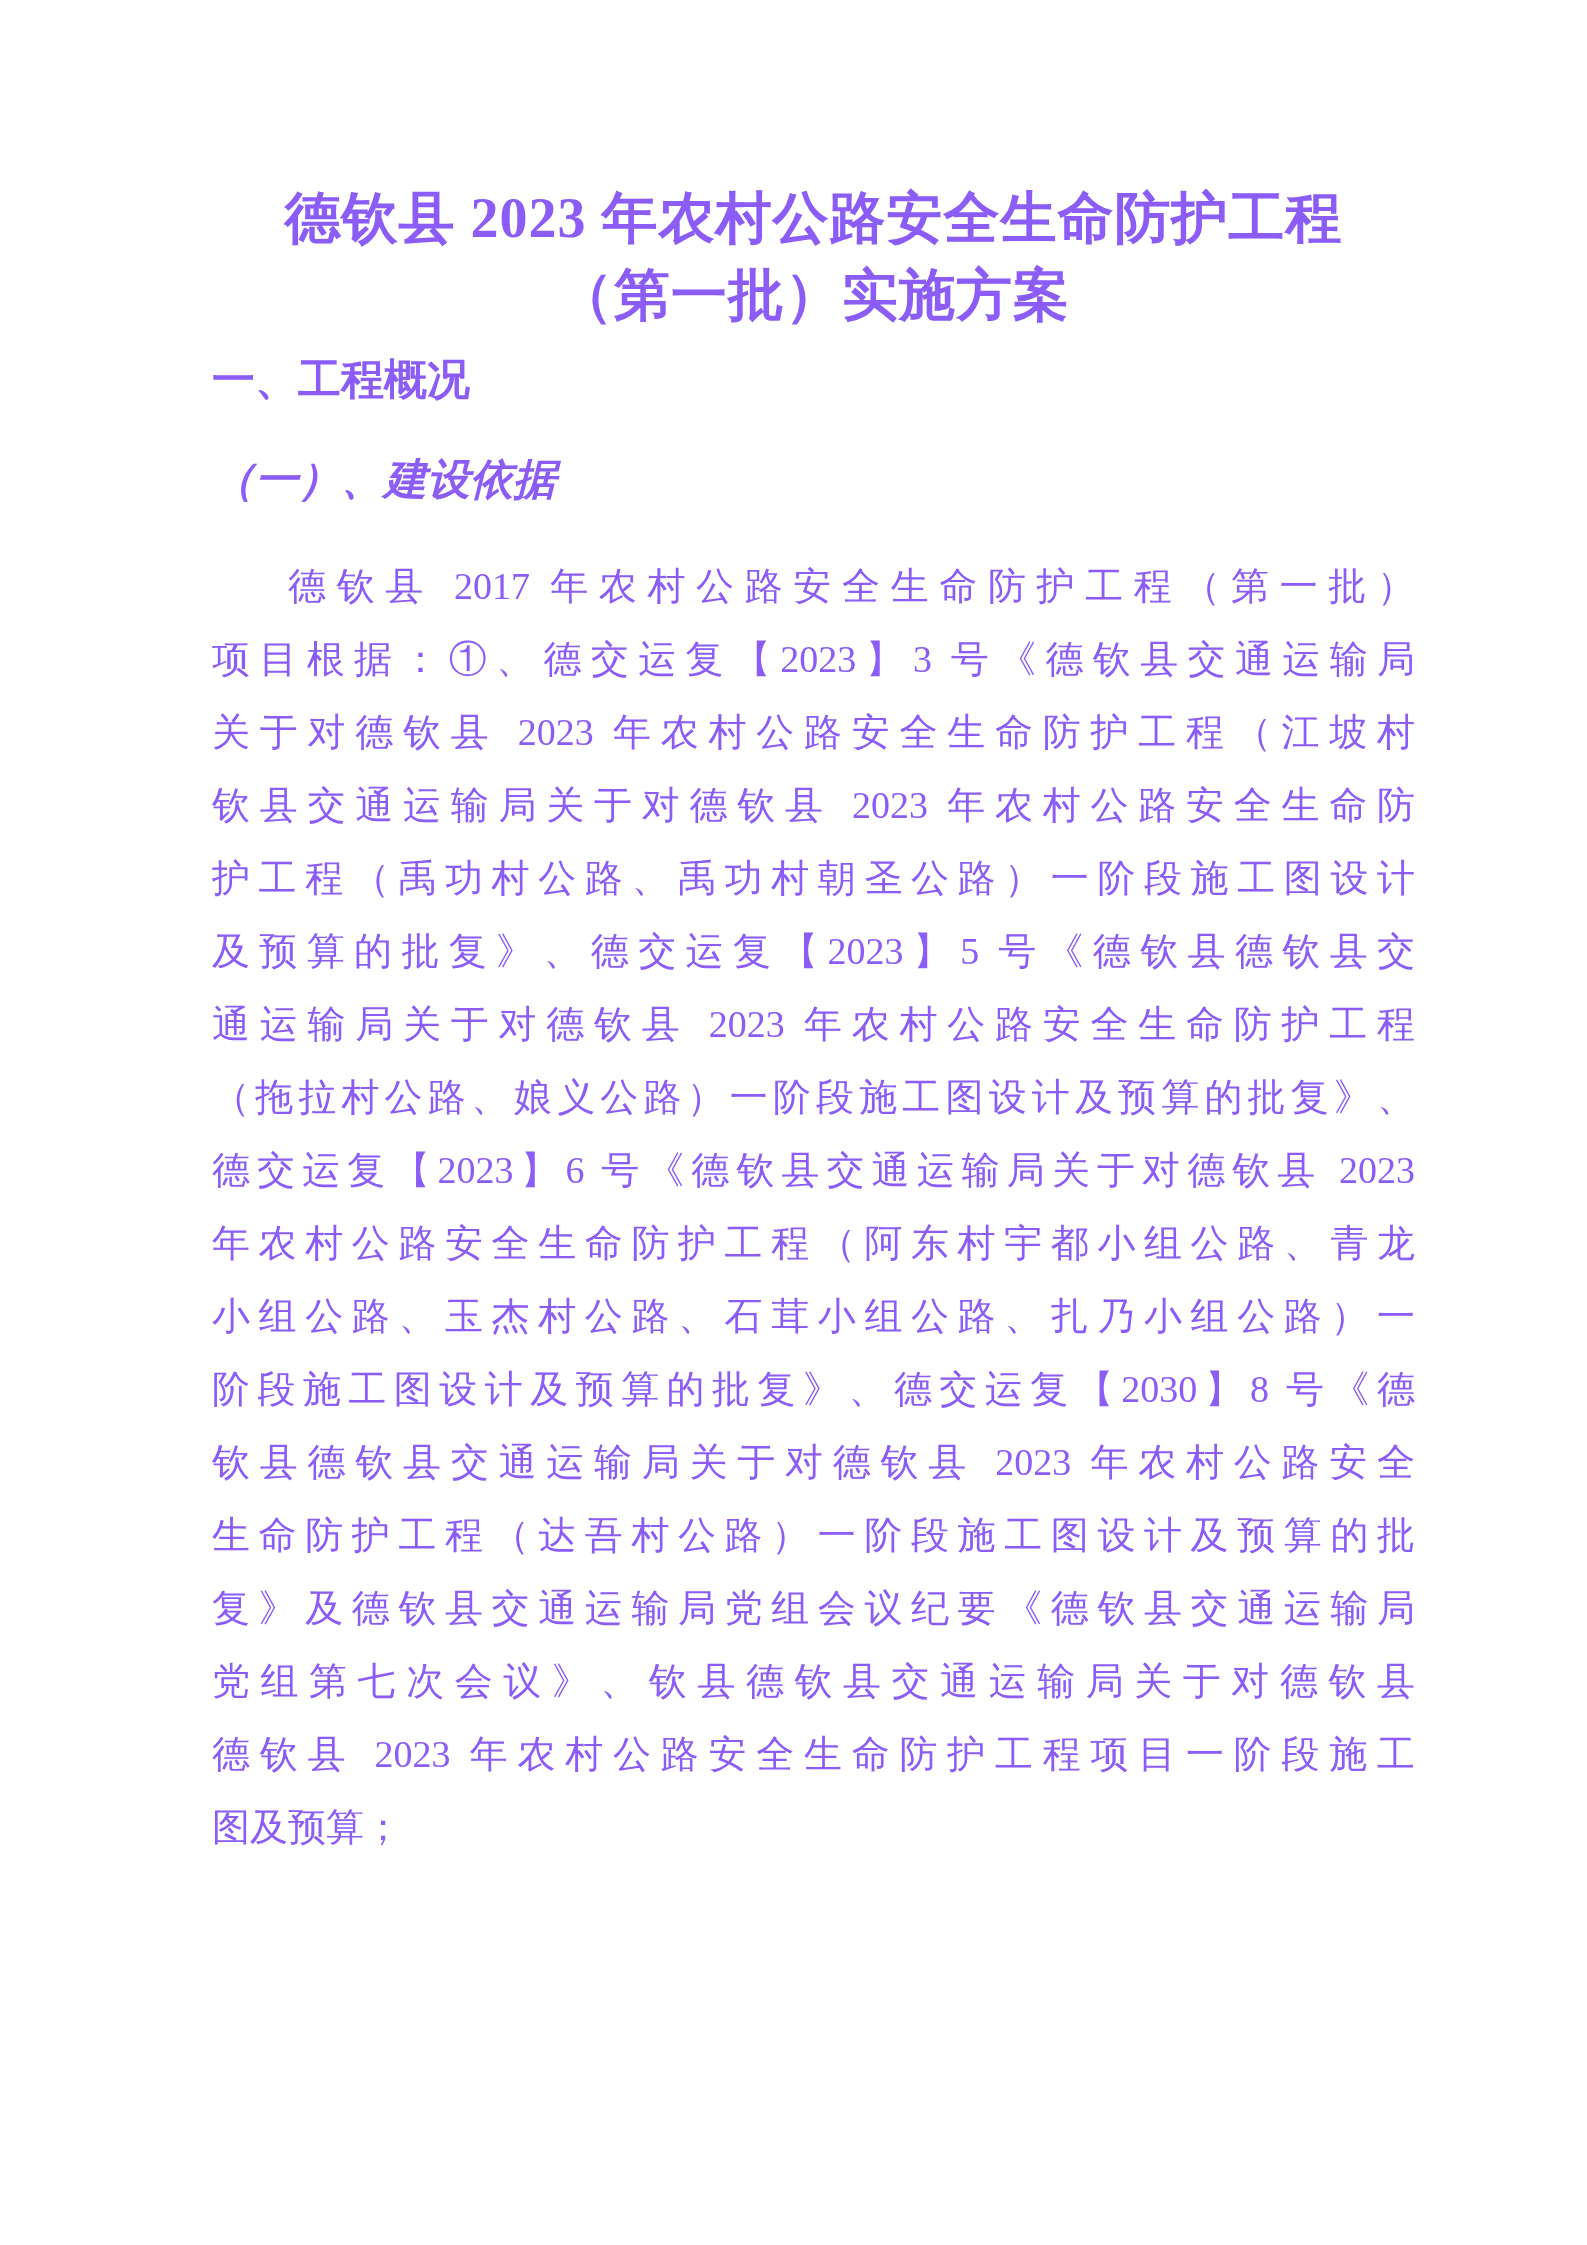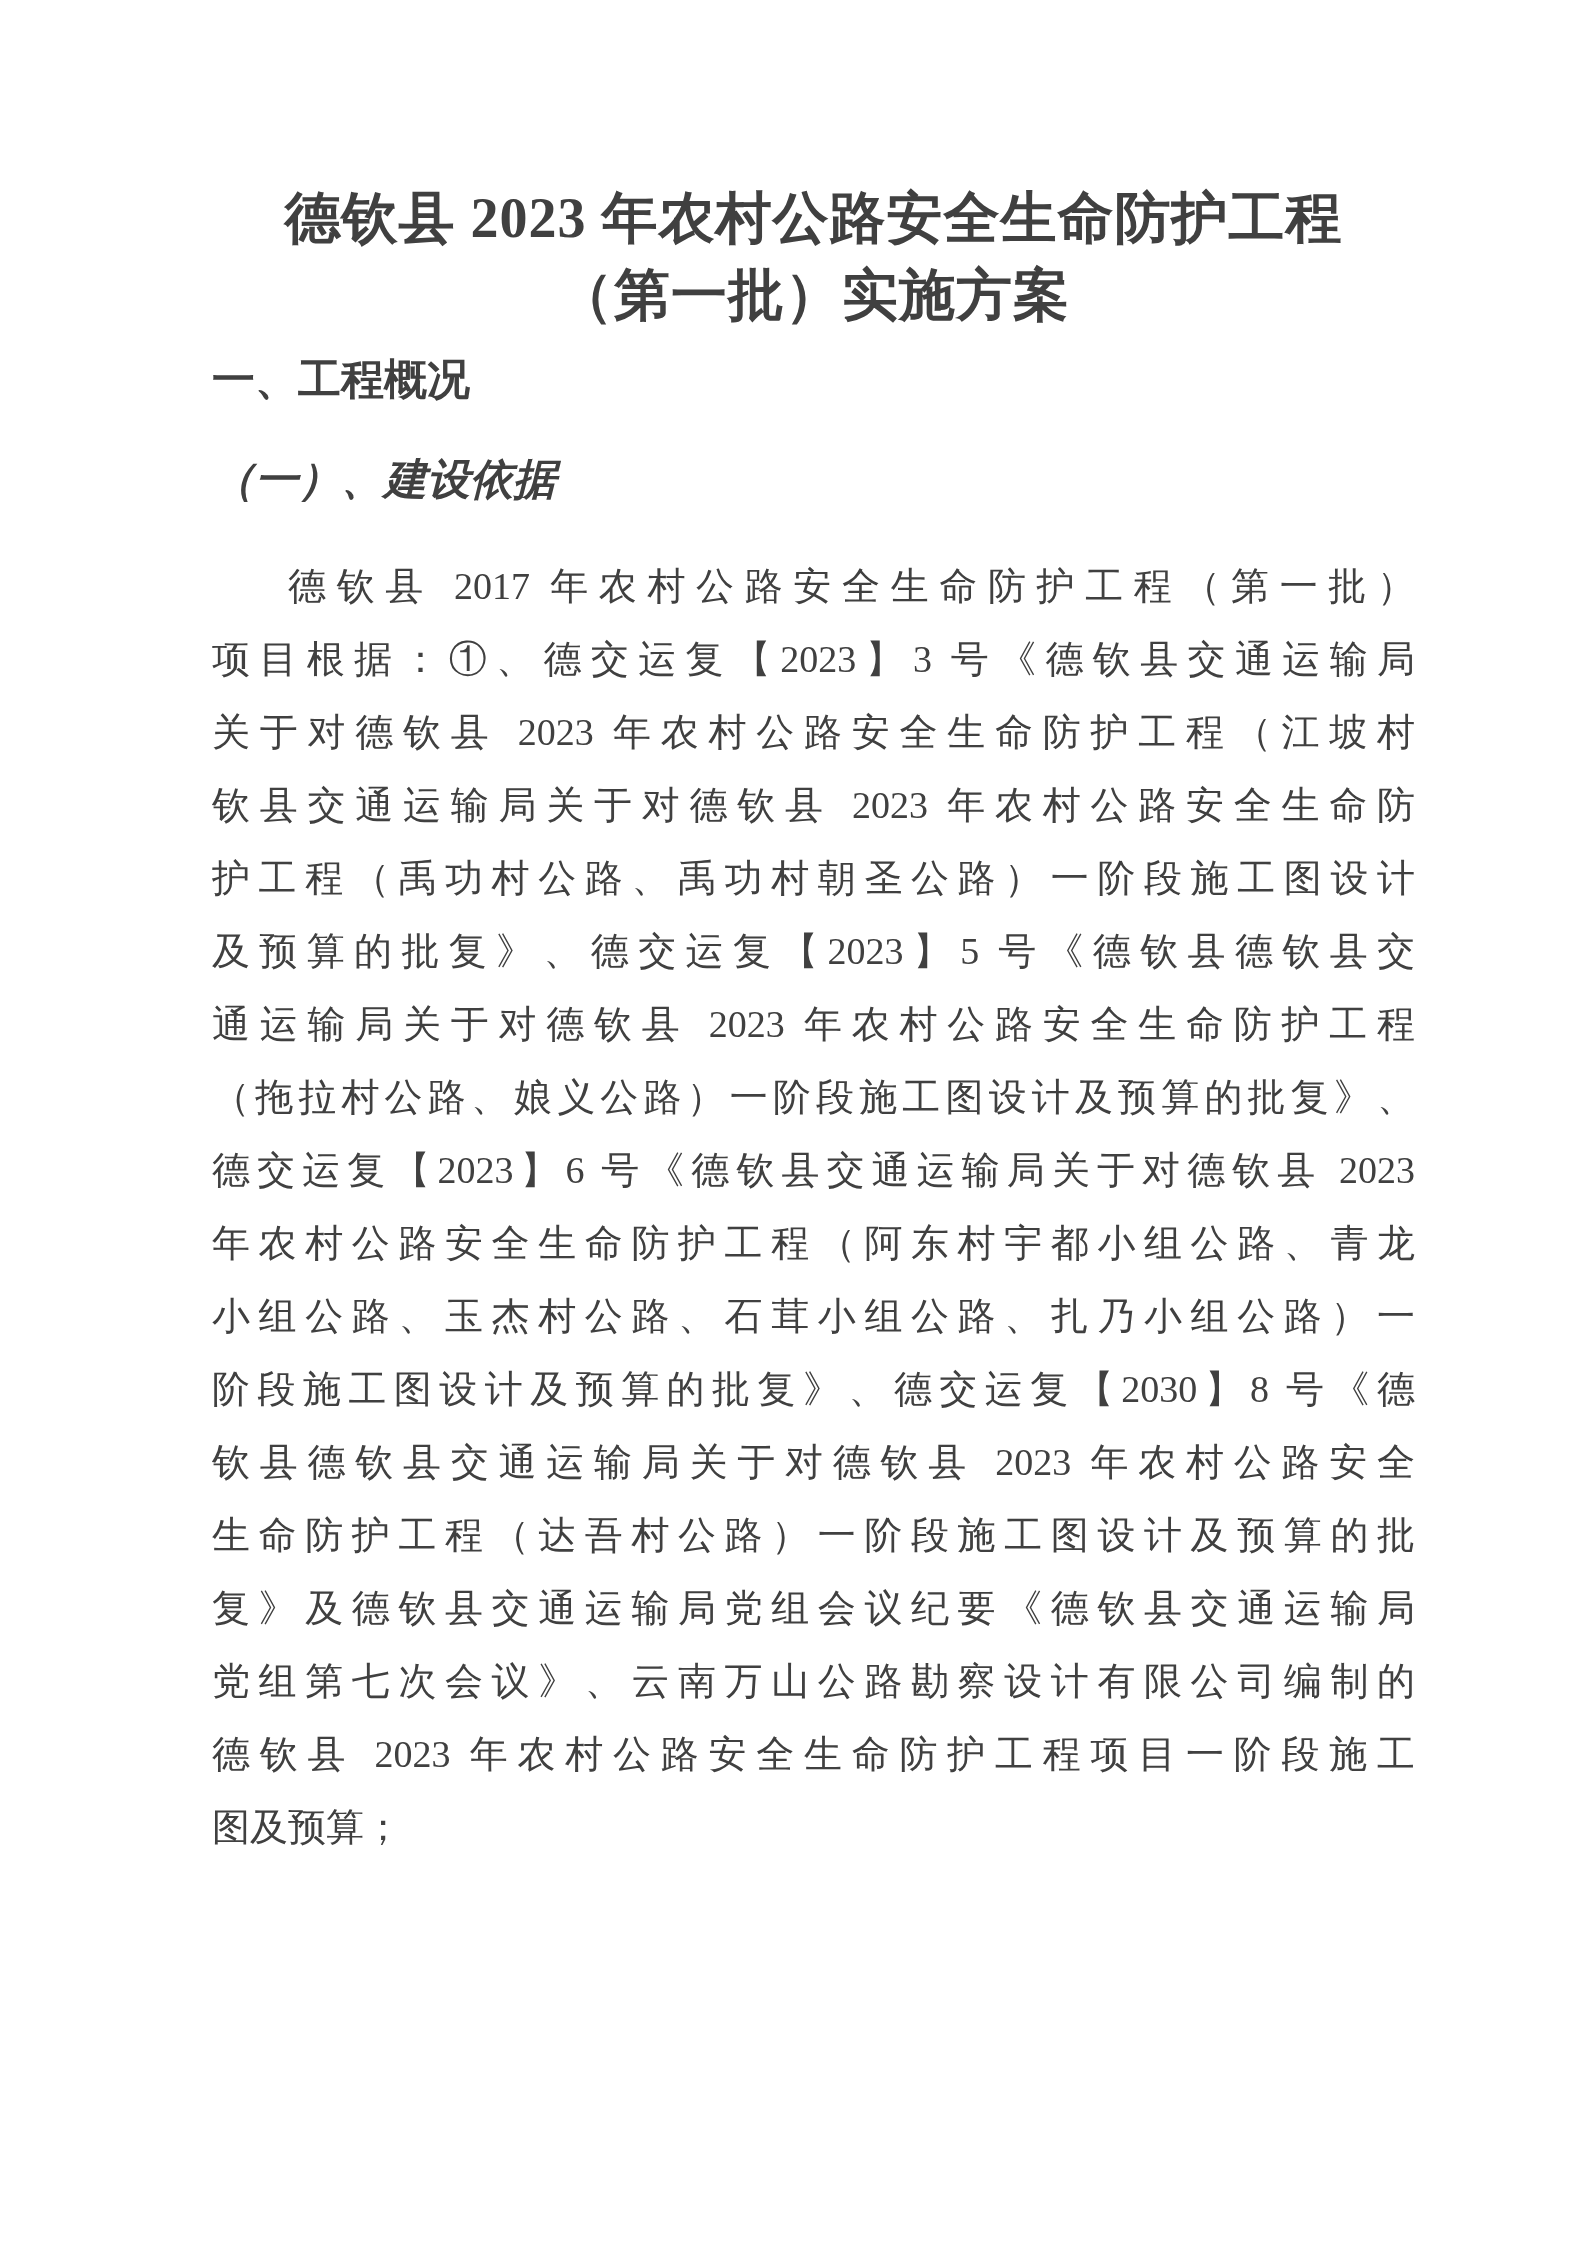--- a/index.html
+++ b/index.html
@@ -5,21 +5,21 @@
   html, body {
     margin: 0;
     padding: 0;
     background: #ffffff;
   }
   .page {
     position: relative;
     width: 1587px;
     height: 2245px;
     background: #ffffff;
-    color: #404040;
+    color: #8b5cf6;
     font-family: "Liberation Serif", "DejaVu Serif", serif;
     overflow: hidden;
     box-sizing: border-box;
     padding-top: 180px;
   }
   .content {
     margin-left: 212px;
     margin-right: 172px; 
   }
   .doc-title {
@@ -88,19 +88,19 @@
       <div class="para-line">及预算的批复》、德交运复【2023】5 号《德钦县德钦县交</div>
       <div class="para-line">通运输局关于对德钦县 2023 年农村公路安全生命防护工程</div>
       <div class="para-line">（拖拉村公路、娘义公路）一阶段施工图设计及预算的批复》、</div>
       <div class="para-line">德交运复【2023】6 号《德钦县交通运输局关于对德钦县 2023</div>
       <div class="para-line">年农村公路安全生命防护工程（阿东村宇都小组公路、青龙</div>
       <div class="para-line">小组公路、玉杰村公路、石茸小组公路、扎乃小组公路）一</div>
       <div class="para-line">阶段施工图设计及预算的批复》、德交运复【2030】8 号《德</div>
       <div class="para-line">钦县德钦县交通运输局关于对德钦县 2023 年农村公路安全</div>
       <div class="para-line">生命防护工程（达吾村公路）一阶段施工图设计及预算的批</div>
       <div class="para-line">复》及德钦县交通运输局党组会议纪要《德钦县交通运输局</div>
-      <div class="para-line">党组第七次会议》、云南万山公路勘察设计有限公司编制的</div>
+      <div class="para-line">党组第七次会议》、钦县德钦县交通运输局关于对德钦县</div>
       <div class="para-line">德钦县 2023 年农村公路安全生命防护工程项目一阶段施工</div>
       <div class="para-line last-line">图及预算；</div>
     </div>
 
   </div>
 </div>
 
 </body></html>

